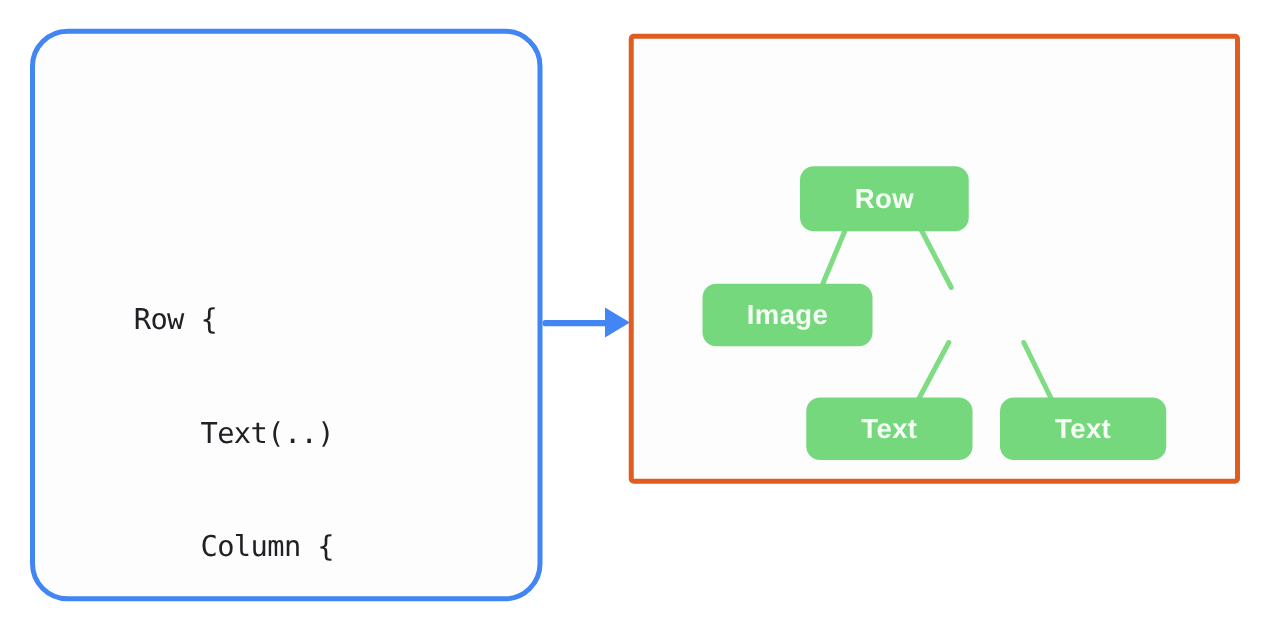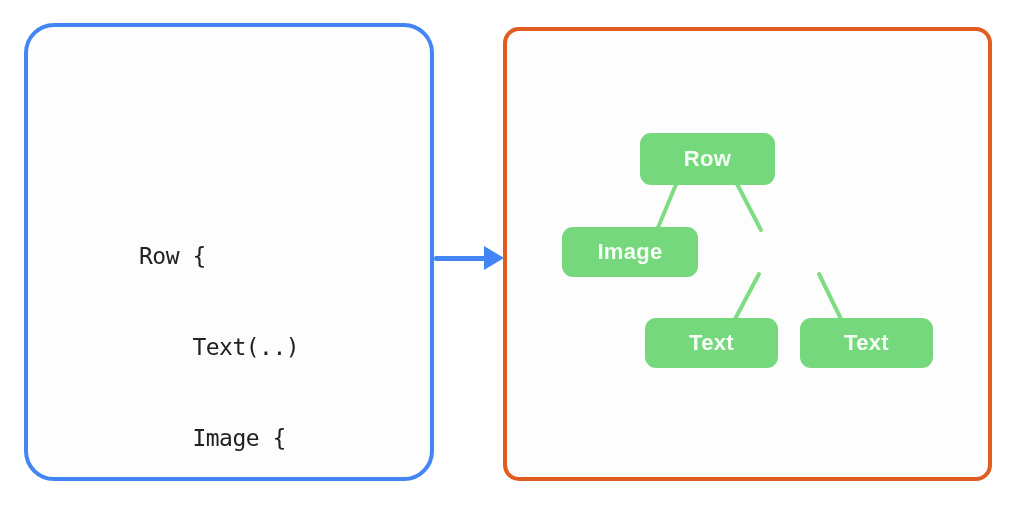--- a/index.html
+++ b/index.html
@@ -35,21 +35,21 @@
   .code-block {
     position: absolute;
     left: 79px; top: 153px; 
     font-family: "DejaVu Sans Mono", "Liberation Mono", monospace;
     font-size: 23px;
     line-height: 30.4px;
     color: var(--code-text);
     white-space: pre;
     letter-spacing: -0.5px;
   }
-  .code-line { white-space: pre; margin-left: 32px; }
+  .code-line { white-space: pre; }
 
   
   .flow-arrow { position: absolute; left: 434px; top: 245px; width: 71px; height: 26px; }
   .flow-arrow .shaft {
     position: absolute; left: 0; top: 10.5px;
     width: 55px; height: 5px;
     background: var(--arrow);
     border-radius: 2px;
   }
   .flow-arrow .head {
@@ -57,24 +57,24 @@
     width: 0; height: 0;
     border-top: 12px solid transparent;
     border-bottom: 12px solid transparent;
     border-left: 20px solid var(--arrow);
   }
 
   
   .tree-panel {
     position: absolute;
     left: 503px; top: 27px;
-    width: 489px; height: 454px;
+    width: 489px; height: 360px;
     background: var(--panel-fill);
     border: 4px solid var(--tree-border);
-    border-radius: 16px;
+    border-radius: 4px;
   }
   .connectors { position: absolute; left: 0; top: 0; width: 481px; height: 446px; }
   .tree-node {
     position: absolute;
     background: var(--node-fill);
     border-radius: 11px;
     color: var(--node-text);
     font-size: 22px;
     font-weight: 600;
     letter-spacing: 0.3px;
@@ -90,21 +90,21 @@
 </style>
 </head>
 <body>
 
 <div class="stage">
 
   <div class="code-panel">
     <div class="code-block">
       <div class="code-line">Row {</div>
       <div class="code-line">    Text(..)</div>
-      <div class="code-line">    Image {</div>
+      <div class="code-line">    Column {</div>
       
       
       
       
     </div>
   </div>
 
   <div class="flow-arrow">
     <div class="shaft"></div>
     <div class="head"></div>

